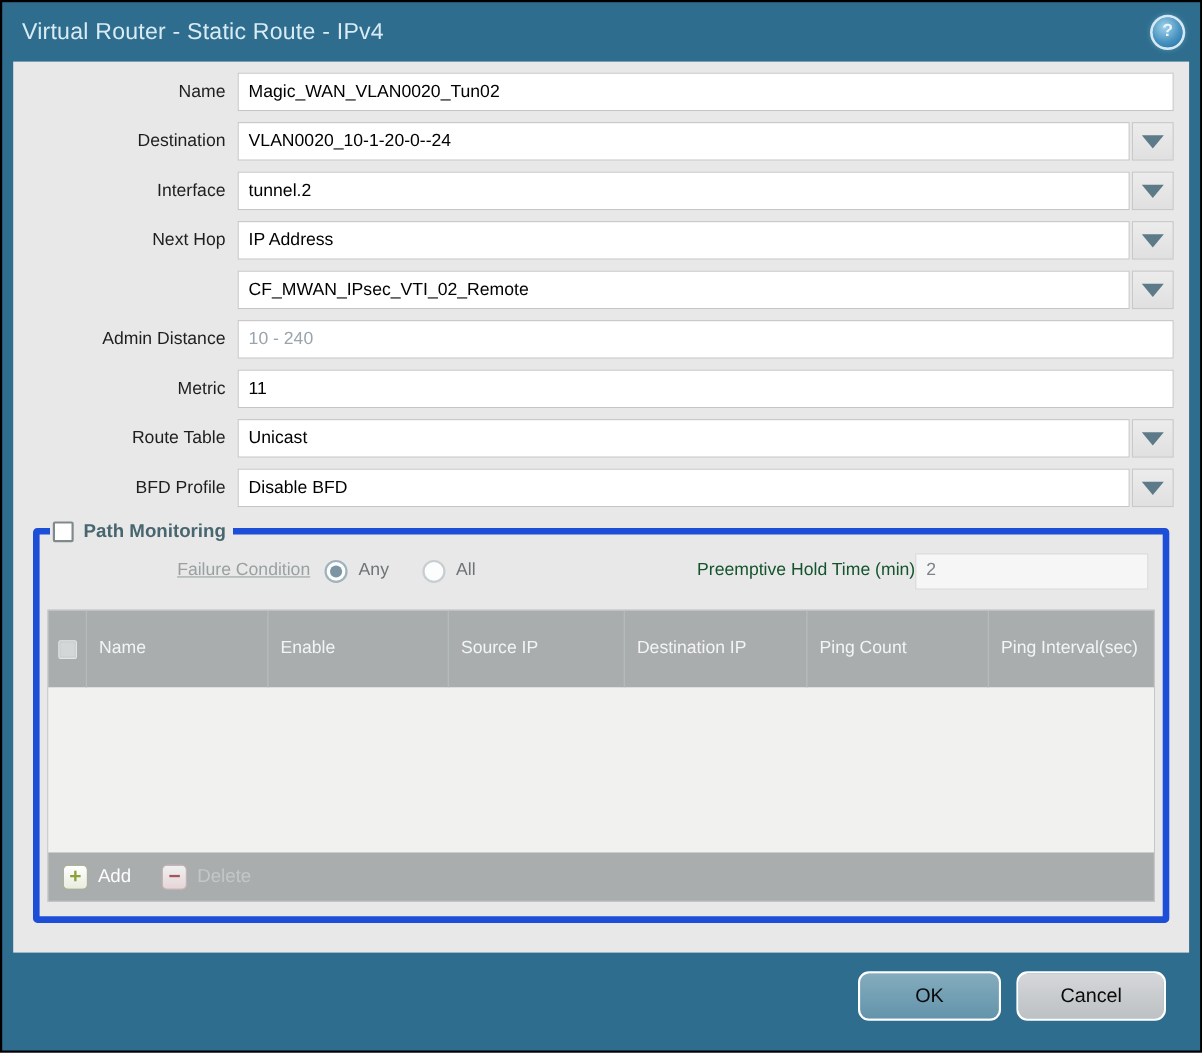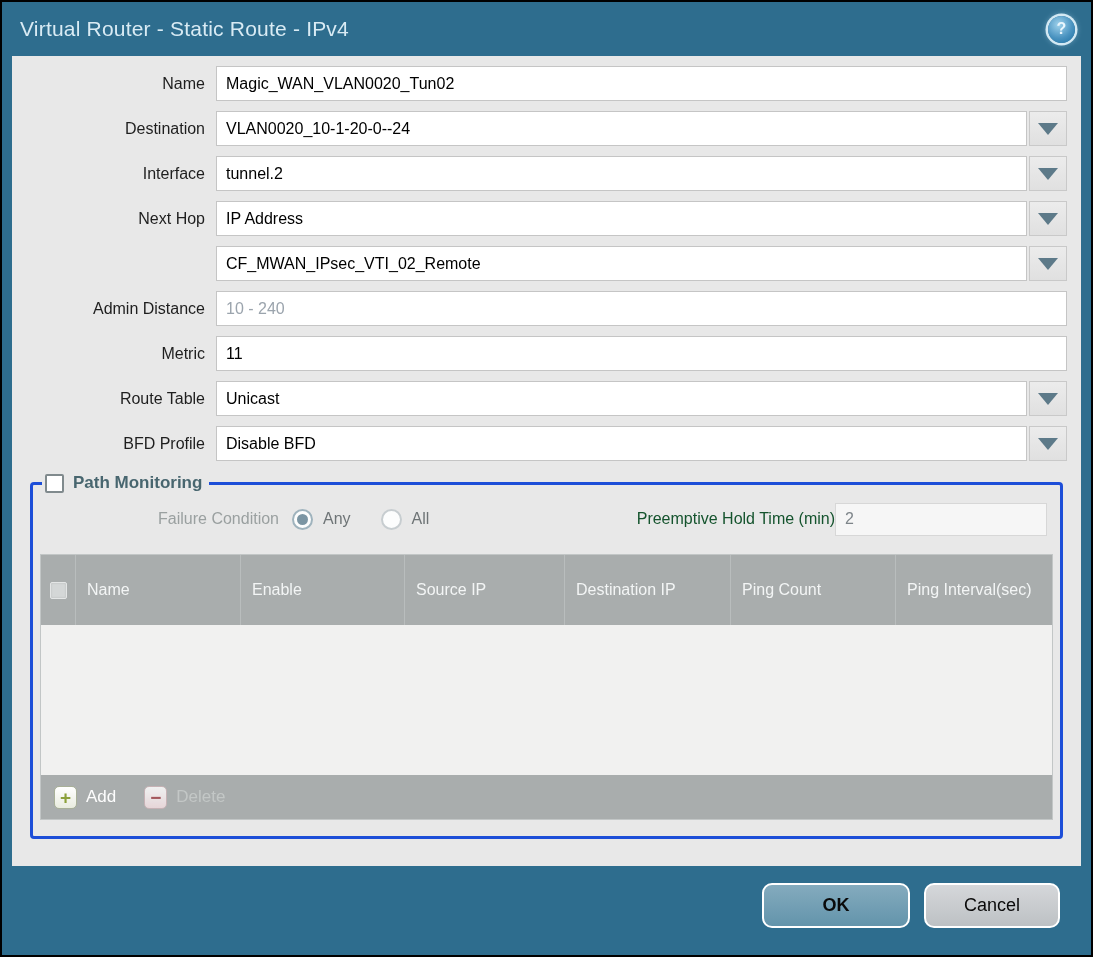--- a/index.html
+++ b/index.html
@@ -60,39 +60,39 @@
   }
   .dd-arrow {
     width:0; height:0;
     border-left:10px solid transparent;
     border-right:10px solid transparent;
     border-top:12px solid #5d7a89;
   }
   
   fieldset.pm-group {
     margin:12px 18px 0 18px;
-    border:3px solid #1d4ed8; border-radius:4px;
+    border:6px solid #1d4ed8; border-radius:4px;
     padding:0 7px; height:366px;
   }
   .pm-legend {
     display:flex; align-items:center; gap:9px;
     padding:0 7px 0 3px; margin-left:2px;
   }
   .pm-checkbox {
     width:19px; height:19px;
     background:#fff; border:2px solid #808a8d; border-radius:2px;
     cursor:pointer;
   }
   .pm-title { color:#48666f; font-weight:bold; font-size:17px; }
   .fc-row {
     display:flex; align-items:center;
     margin-top:8px; height:36px;
     font-size:16px; color:#8f9698;
   }
-  .fc-label { width:252px; flex:0 0 252px; text-align:right; padding-right:13px; color:#9aa0a0; }
+  .fc-label { width:252px; flex:0 0 252px; text-align:right; padding-right:13px; color:#9aa0a0;text-decoration:underline; }
   .radio-opt { display:flex; align-items:center; gap:10px; margin-right:30px; cursor:pointer; color:#6e7476; }
   .radio {
     width:21px; height:21px; border-radius:50%;
     background:#fcfdfd; position:relative; flex:0 0 21px;
   }
   .radio.sel { border:2px solid #9fb3bd; }
   .radio.unsel { border:2px solid #c7cdd0; }
   .radio.sel::after {
     content:""; position:absolute; inset:3px;
     border-radius:50%; background:#7b95a3;
@@ -151,21 +151,21 @@
   .footer {
     flex:1; display:flex; justify-content:flex-end;
     padding:17px 31px 0 0; gap:14px;
   }
   .btn {
     height:45px; border-radius:10px;
     border:2px solid #fff;
     font-family:"Liberation Sans", sans-serif;
     font-size:18px; color:#0a0a0a; cursor:pointer;
   }
-  .btn.ok { width:148px; background:linear-gradient(#84abbe,#6394ab);font-weight:bold; }
+  .btn.ok { width:130px; background:linear-gradient(#84abbe,#6394ab); }
   .btn.cancel { width:136px; background:linear-gradient(#d5d7da,#bdc1c4); }
 </style>
 </head>
 <body>
 
 <div class="frame">
 
   <div class="titlebar">
     <div class="title">Virtual Router - Static Route - IPv4</div>
     <div class="help">

